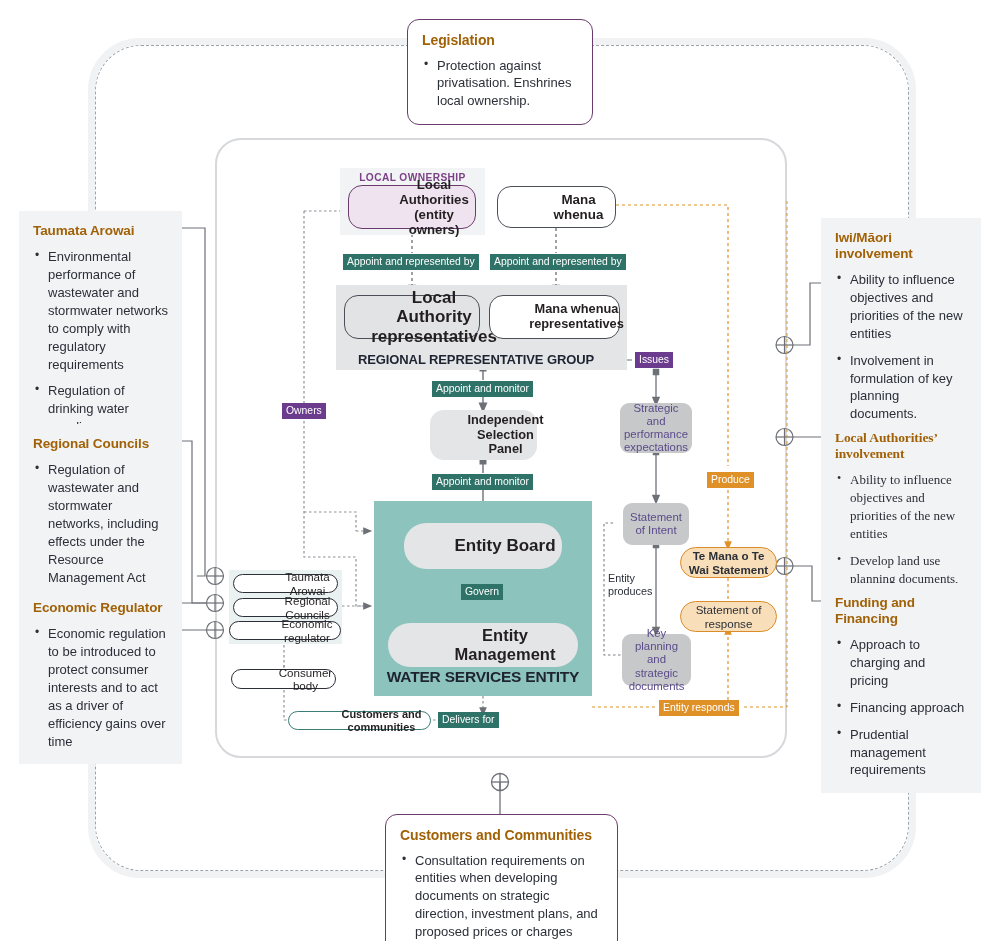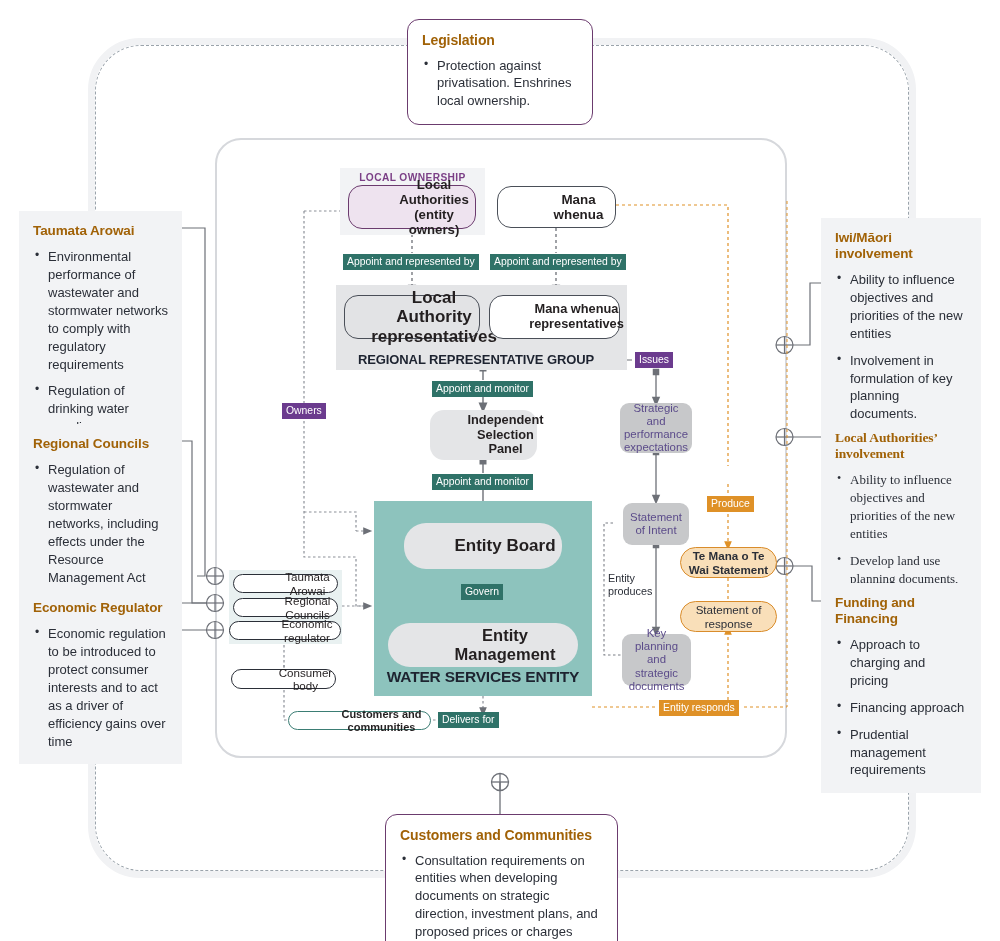--- a/index.html
+++ b/index.html
@@ -397,21 +397,21 @@
   </div>
   <div class="node node-grey-sm" style="left:622px; top:634px; width:69px; height:52px; flex-direction:column; padding:0 3px;">
     <span>Key planning and strategic documents</span>
   </div>
 
   <div class="plain-label" style="left:608px; top:572px; width:56px;">
     <span>Entity</span><br>
     <span>produces</span>
   </div>
 
-  <div class="edge-label orange" style="left:707px; top:496px;">Produce</div>
+  <div class="edge-label orange" style="left:707px; top:472px;">Produce</div>
 
   <div class="node node-orange" style="left:680px; top:547px; width:97px; height:31px; flex-direction:column; padding:0 4px;">
     <span>Te Mana o Te Wai Statement</span>
   </div>
   <div class="node node-orange" style="left:680px; top:601px; width:97px; height:31px; flex-direction:column; padding:8px 4px; font-weight:normal;">
     <span>Statement of response</span>
   </div>
   <div class="edge-label orange" style="left:659px; top:700px;">Entity responds</div>
 
   <div class="group-panel tealish" style="left:229px; top:570px; width:113px; height:74px;"></div>

